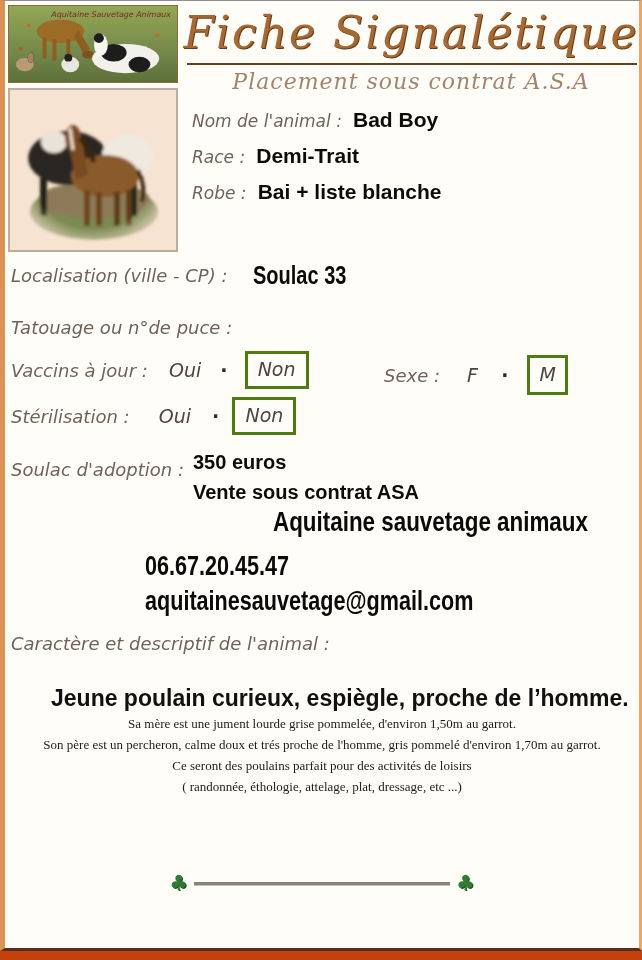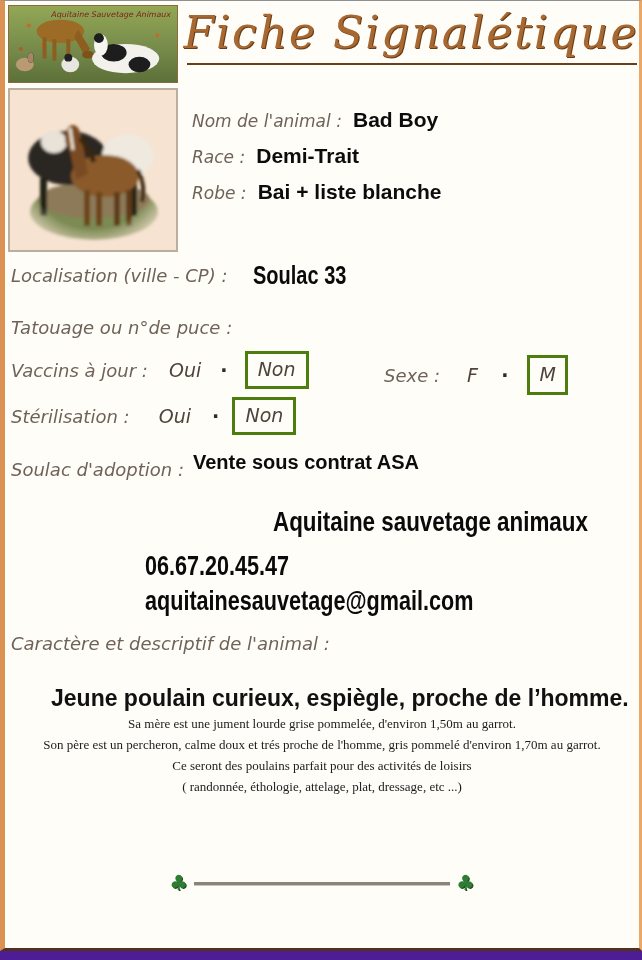--- a/index.html
+++ b/index.html
@@ -1,16 +1,16 @@
 <!DOCTYPE html>
 <html><head>
 <meta charset="utf-8">
 <style>
   html,body{margin:0;padding:0;background:#000;}
-  .page{position:relative;width:642px;height:960px;background:#4c1d95;overflow:hidden;
+  .page{position:relative;width:642px;height:960px;background:#c2410c;overflow:hidden;
         font-family:"DejaVu Sans",sans-serif;}
   .sheet{position:absolute;left:0;top:0;width:642px;height:951px;box-sizing:border-box;
          background:#fffdf8;
          border-left:5px solid #db9253;border-right:3px solid #eaa765;
          border-top:1px solid #8f8f8f;border-bottom:3px solid #53301b;}
   
   .logo{position:absolute;left:3px;top:4px;width:170px;height:78px;
         border:1px solid #8a6b3a;box-sizing:border-box;}
   .logo svg{display:block;width:100%;height:100%;}
   .title-wrap{position:absolute;left:178px;top:0;width:456px;text-align:center;}
@@ -88,20 +88,21 @@
         <ellipse cx="16" cy="60" rx="9" ry="7" fill="#b99a74"></ellipse>
         <ellipse cx="22" cy="53" rx="3" ry="5" fill="#a5federal"></ellipse>
         <ellipse cx="22" cy="53" rx="3" ry="5" fill="#a58663"></ellipse>
         <text x="164" y="11" text-anchor="end" font-size="8" font-style="italic" fill="#7b241c">Aquitaine Sauvetage Animaux</text>
       </svg>
     </div>
 
     <div class="title-wrap">
       <h1 class="main-title">Fiche Signalétique</h1>
       <div class="title-underline"></div>
+      <div class="subtitle">Placement sous contrat A.S.A</div>
     </div>
 
     <div class="photo">
       <svg viewBox="0 0 166 160" preserveAspectRatio="none">
         <defs>
           <radialGradient id="vign" cx="0.5" cy="0.48" r="0.62">
             <stop offset="0" stop-color="#f6e3d1" stop-opacity="0"></stop>
             <stop offset="0.62" stop-color="#f6e3d1" stop-opacity="0"></stop>
             <stop offset="0.85" stop-color="#f6e3d1" stop-opacity="0.85"></stop>
             <stop offset="1" stop-color="#f6e3d1" stop-opacity="1"></stop>
@@ -184,20 +185,21 @@
       <span class="dot" style="margin-left:16px">·</span>
       <span class="opt-box" style="margin-left:8px">
         <span class="opt">Non</span>
       </span>
     </div>
 
     <div class="row" style="top:458px">
       <span class="lbl">Soulac d'adoption :</span>
     </div>
     <div class="row" style="top:446px;left:188px">
+      <div class="val" style="font-size:20px;line-height:30px">350 euros</div>
       <div class="val" style="font-size:20px;line-height:30px">Vente sous contrat ASA</div>
     </div>
 
     <div class="row" style="top:505px;left:268px">
       <span class="condensed" style="font-size:28px">Aquitaine sauvetage animaux</span>
     </div>
     <div class="row" style="top:550px;left:140px">
       <span class="condensed" style="font-size:27px">06.67.20.45.47</span>
     </div>
     <div class="row" style="top:585px;left:140px">

